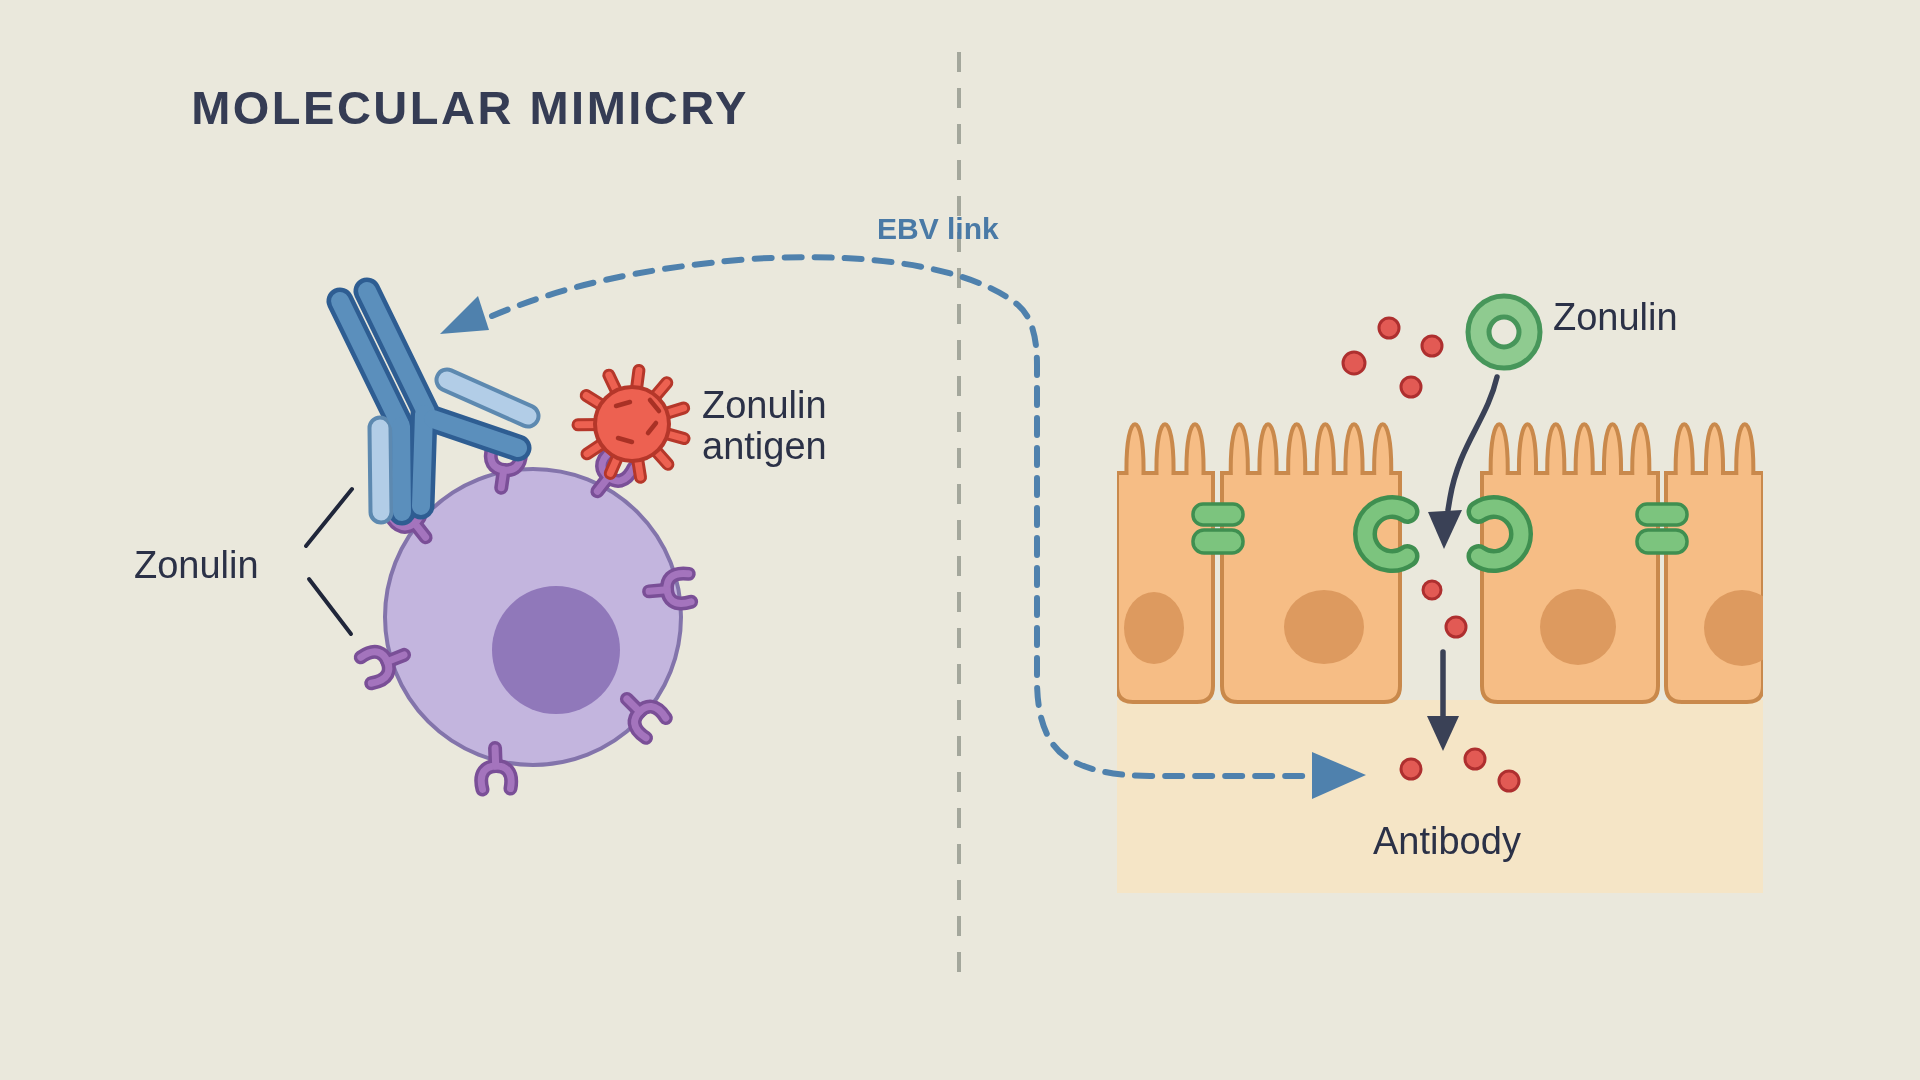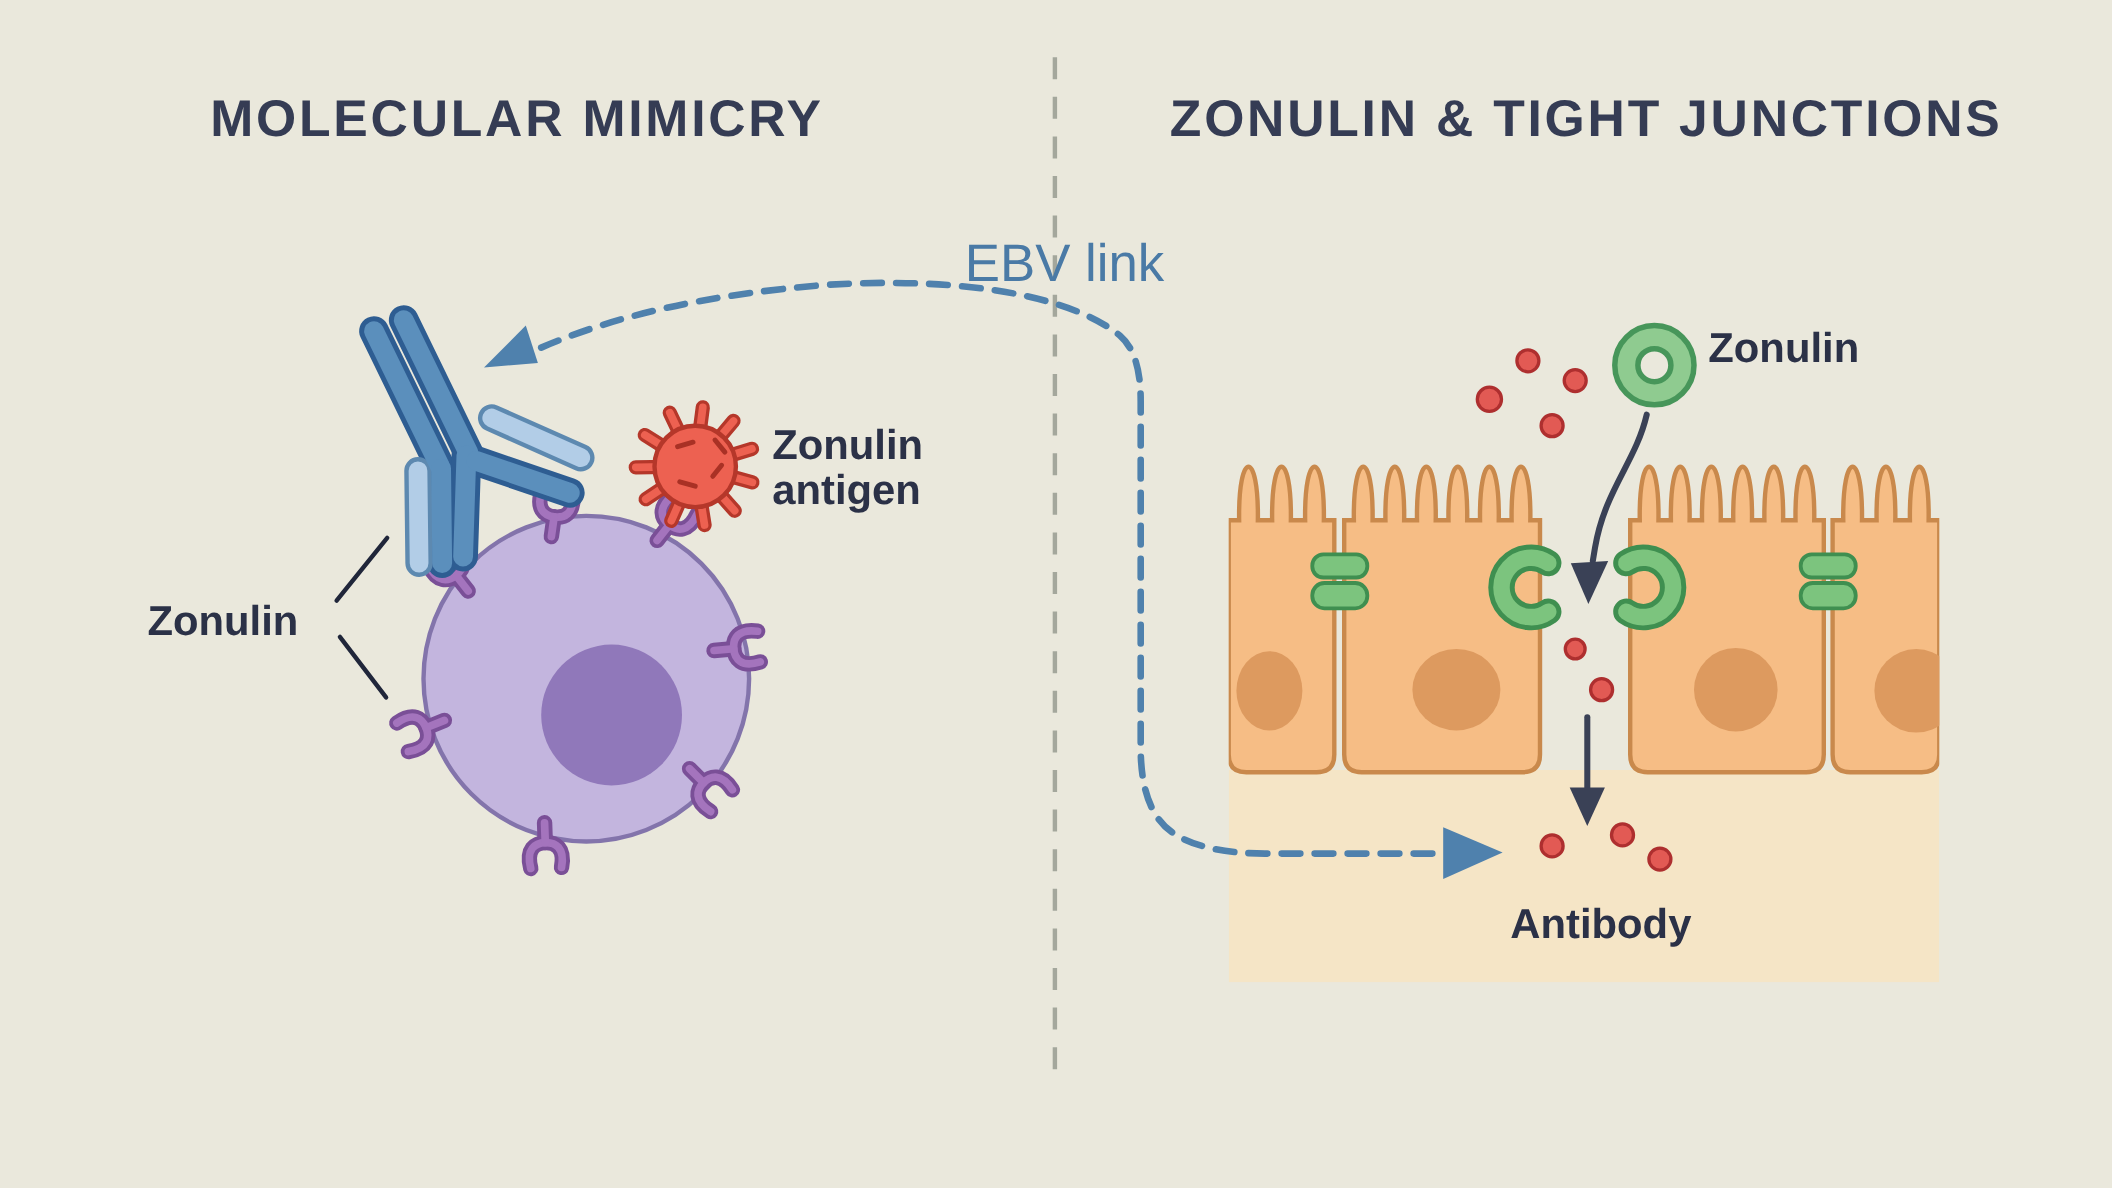--- a/index.html
+++ b/index.html
@@ -16,22 +16,22 @@
     --antigen-fill:#e25a54; --antigen-outline:#ae2f2f;
     --arrow-navy:#3a4156; --beige:#f5e5c6; --pointer-line:#20263a;
   }
   *{margin:0;padding:0;box-sizing:border-box}
   html,body{width:1920px;height:1080px;overflow:hidden}
   body{font-family:"Liberation Sans",sans-serif;background:var(--bg)}
   .stage{position:relative;width:1920px;height:1080px;background:var(--bg)}
   svg.art{position:absolute;left:0;top:0;width:1920px;height:1080px;display:block}
   .txt{position:absolute;white-space:nowrap;color:var(--label-text)}
   .title{font-size:47px;font-weight:700;letter-spacing:2.5px;color:var(--title-text);transform:translateX(-50%)}
-  .lbl{font-size:38px;font-weight:700}
-  .ebv{font-size:48px;font-weight:400;color:var(--ebv-blue)}
+  .lbl{font-size:38px;font-weight:400}
+  .ebv{font-size:30px;font-weight:700;color:var(--ebv-blue)}
   
   .divider{stroke:var(--divider-gray);stroke-width:4;stroke-dasharray:20 16;fill:none}
   .ebv-dash{stroke:var(--dashed-blue);stroke-width:6;stroke-dasharray:17 13;stroke-linecap:round;fill:none}
   .ebv-head{fill:var(--dashed-blue)}
   .cellbody{fill:var(--cell-fill);stroke:var(--cell-outline);stroke-width:4}
   .nucleus{fill:var(--nucleus-fill)}
   .abd-o{stroke:var(--antibody-dark-outline);stroke-width:27;stroke-linecap:round}
   .abd-f{stroke:var(--antibody-dark-fill);stroke-width:18;stroke-linecap:round}
   .abl-o{stroke:var(--antibody-light-outline);stroke-width:25;stroke-linecap:round}
   .abl-f{stroke:var(--antibody-light-fill);stroke-width:17;stroke-linecap:round}
@@ -201,21 +201,20 @@
     </g>
 
     <g>
       <path class="ebv-dash" d="M 492 316 C 560 287 640 268 750 259 C 880 251 975 270 1018 305 C 1032 317 1037 338 1037 365 L 1037 680 C 1037 712 1044 742 1066 757 C 1085 770 1115 776 1150 776 L 1308 776"></path>
       <polygon class="ebv-head" points="440,334 478,296 489,330"></polygon>
       <polygon class="ebv-head" points="1312,752 1312,799 1366,775"></polygon>
     </g>
   </svg>
 
   <div class="txt title" style="left:470px;top:80px">MOLECULAR MIMICRY</div>
-  <div class="txt title" style="left:1442px;top:80px">ZONULIN &amp; TIGHT JUNCTIONS</div>
 
   <div class="txt ebv" style="left:877px;top:212px">EBV link</div>
 
   <div class="txt lbl" style="left:134px;top:544px">Zonulin</div>
   <div class="txt lbl" style="left:702px;top:384px">Zonulin</div>
   <div class="txt lbl" style="left:702px;top:425px">antigen</div>
 
   <div class="txt lbl" style="left:1553px;top:296px">Zonulin</div>
   <div class="txt lbl" style="left:1373px;top:820px">Antibody</div>
 </div>

